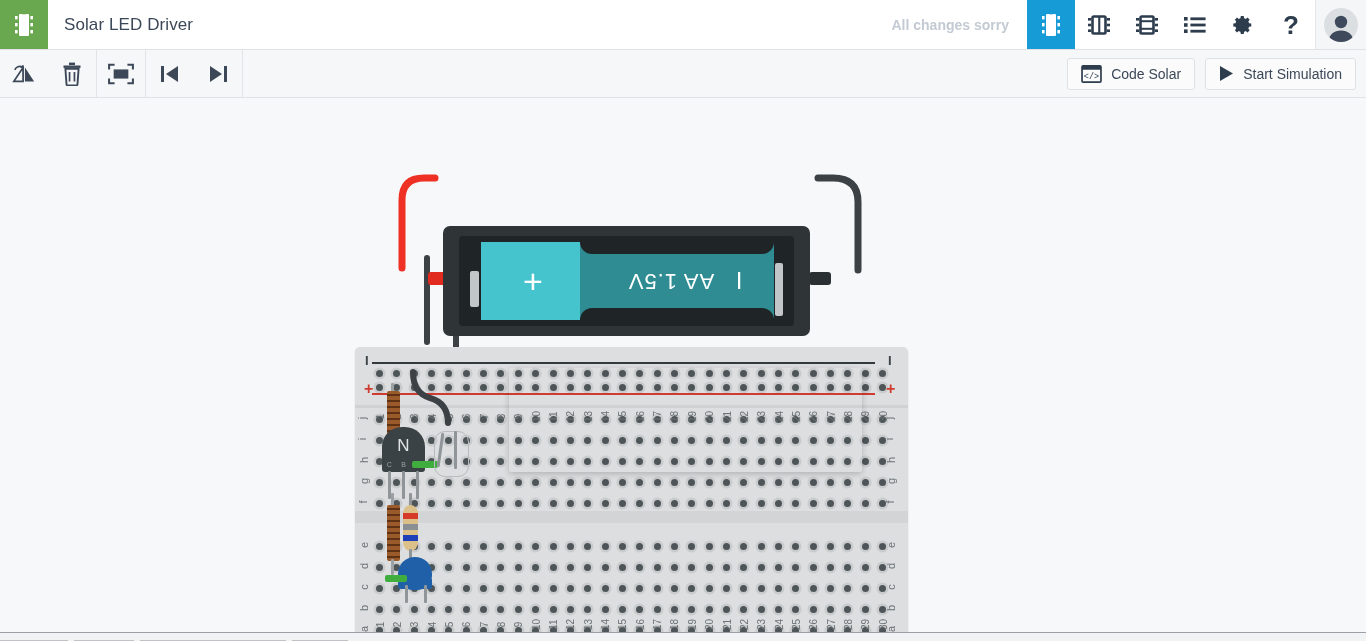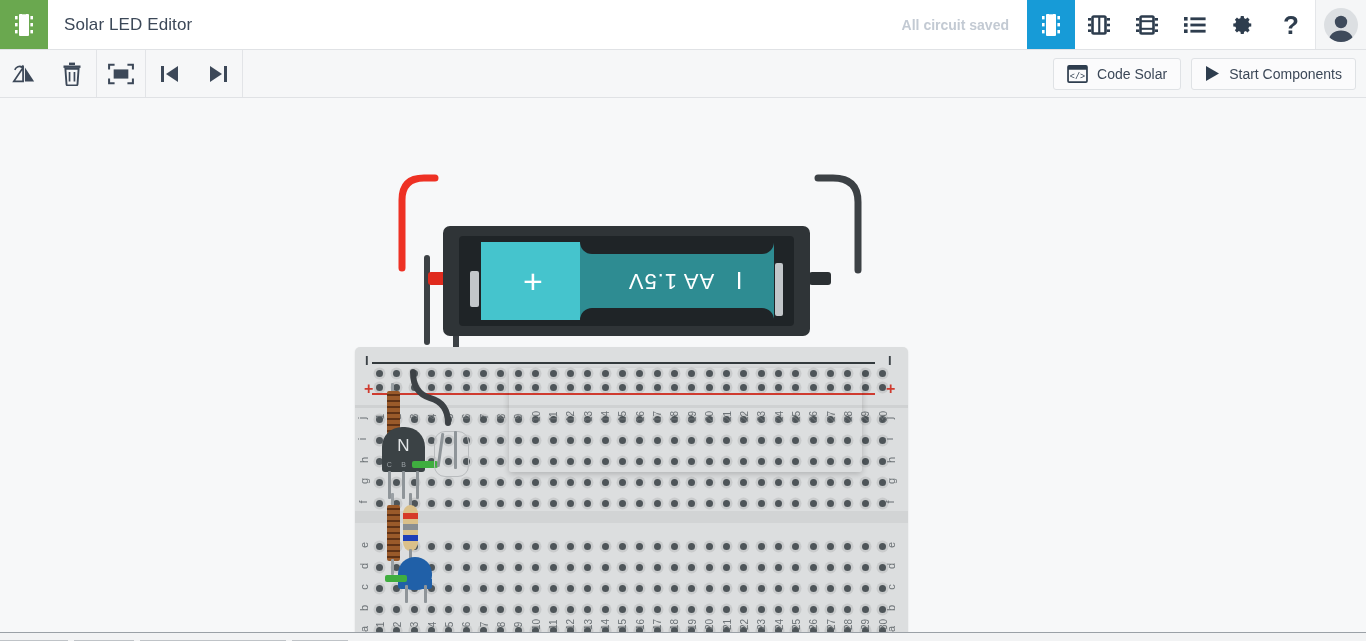--- a/index.html
+++ b/index.html
@@ -306,23 +306,23 @@
         <rect x="1" y="11" width="2.6" height="3.4" fill="#ffffff"></rect>
         <rect x="1" y="18" width="2.6" height="3.4" fill="#ffffff"></rect>
         <rect x="16.4" y="4" width="2.6" height="3.4" fill="#ffffff"></rect>
         <rect x="16.4" y="11" width="2.6" height="3.4" fill="#ffffff"></rect>
         <rect x="16.4" y="18" width="2.6" height="3.4" fill="#ffffff"></rect>
         <rect x="8" y="0.7" width="4" height="1.6" fill="#6aa84f"></rect>
       </svg>
     </span>
   </div>
 
-  <div class="project-title">Solar LED Editor</div>
-
-  <div class="saved-status">All circuit saved</div>
+  <div class="project-title">Solar LED Driver</div>
+
+  <div class="saved-status">All changes sorry</div>
 
   <div class="hdr-tab active">
     <span>
       <svg width="20" height="26" viewBox="0 0 20 26">
         <rect x="5" y="2" width="10" height="22" rx="1" fill="#ffffff"></rect>
         <rect x="1" y="4" width="2.6" height="3.4" fill="#ffffff"></rect>
         <rect x="1" y="11" width="2.6" height="3.4" fill="#ffffff"></rect>
         <rect x="1" y="18" width="2.6" height="3.4" fill="#ffffff"></rect>
         <rect x="16.4" y="4" width="2.6" height="3.4" fill="#ffffff"></rect>
         <rect x="16.4" y="11" width="2.6" height="3.4" fill="#ffffff"></rect>
@@ -465,21 +465,21 @@
     <span class="lbl">Code Solar</span>
   </div>
 
 
   <div class="action-btn">
     <span>
       <svg width="15" height="17" viewBox="0 0 15 17">
         <path d="M1 1 L14 8.5 L1 16 Z" fill="#2e3d4e"></path>
       </svg>
     </span>
-    <span class="lbl">Start Components</span>
+    <span class="lbl">Start Simulation</span>
   </div>
 </div>
 
 <div class="canvas">
 
   <svg style="position:absolute;left:0;top:0;width:1366px;height:534px;">
 
     <path d="M435 80 L424 80 Q402 80 402 102 L402 170" fill="none" stroke="#ee3124" stroke-width="7" stroke-linecap="round"></path>
 
     <path d="M818 80 L833 80 Q858 80 858 104 L858 172" fill="none" stroke="#3c4145" stroke-width="7" stroke-linecap="round"></path>

